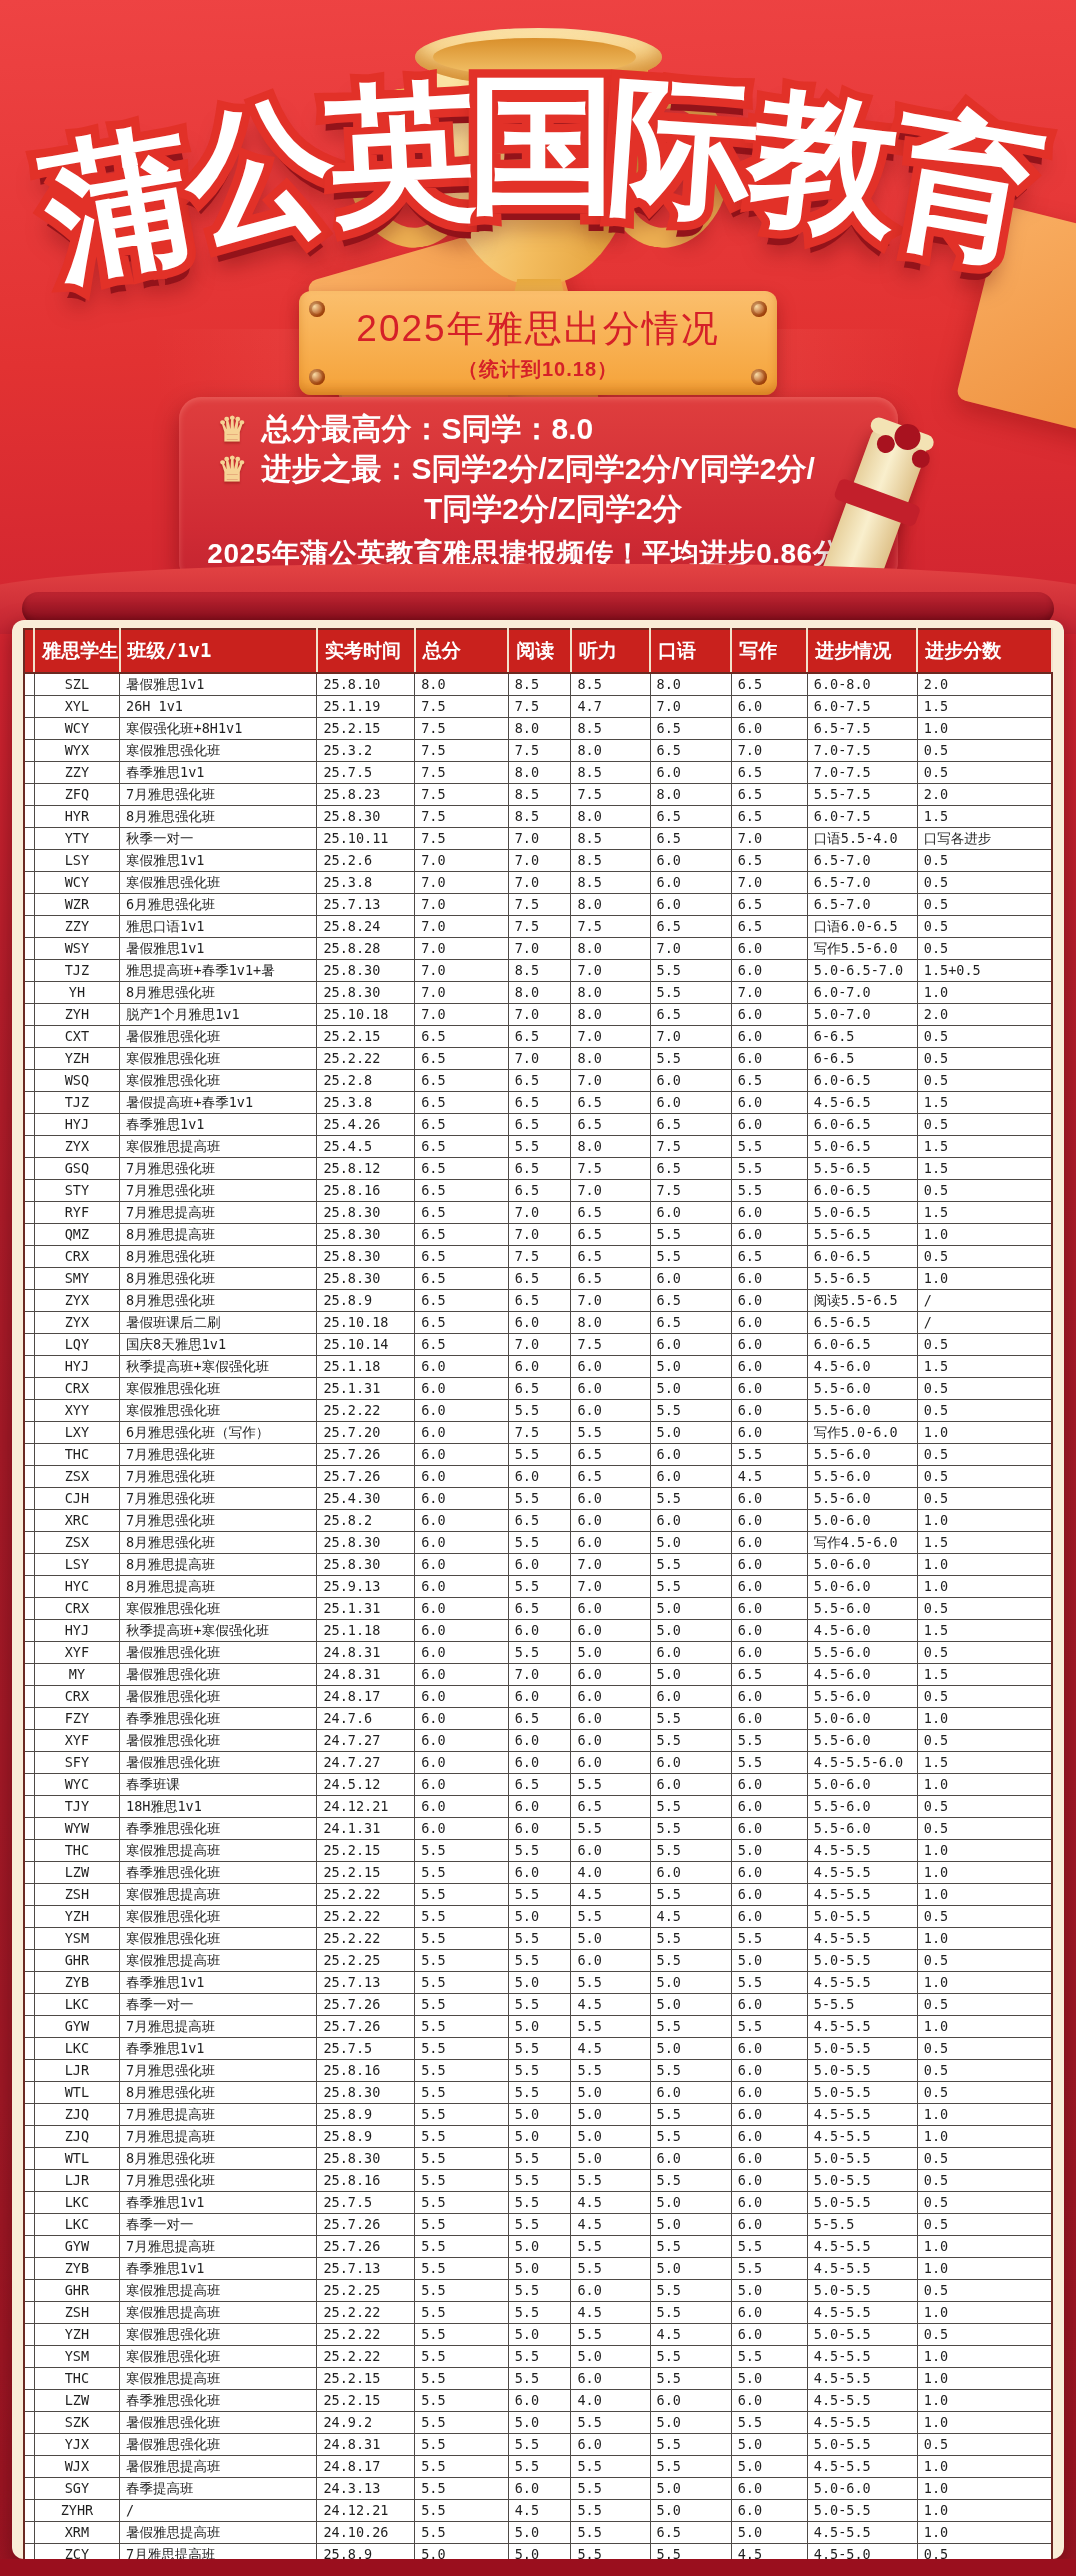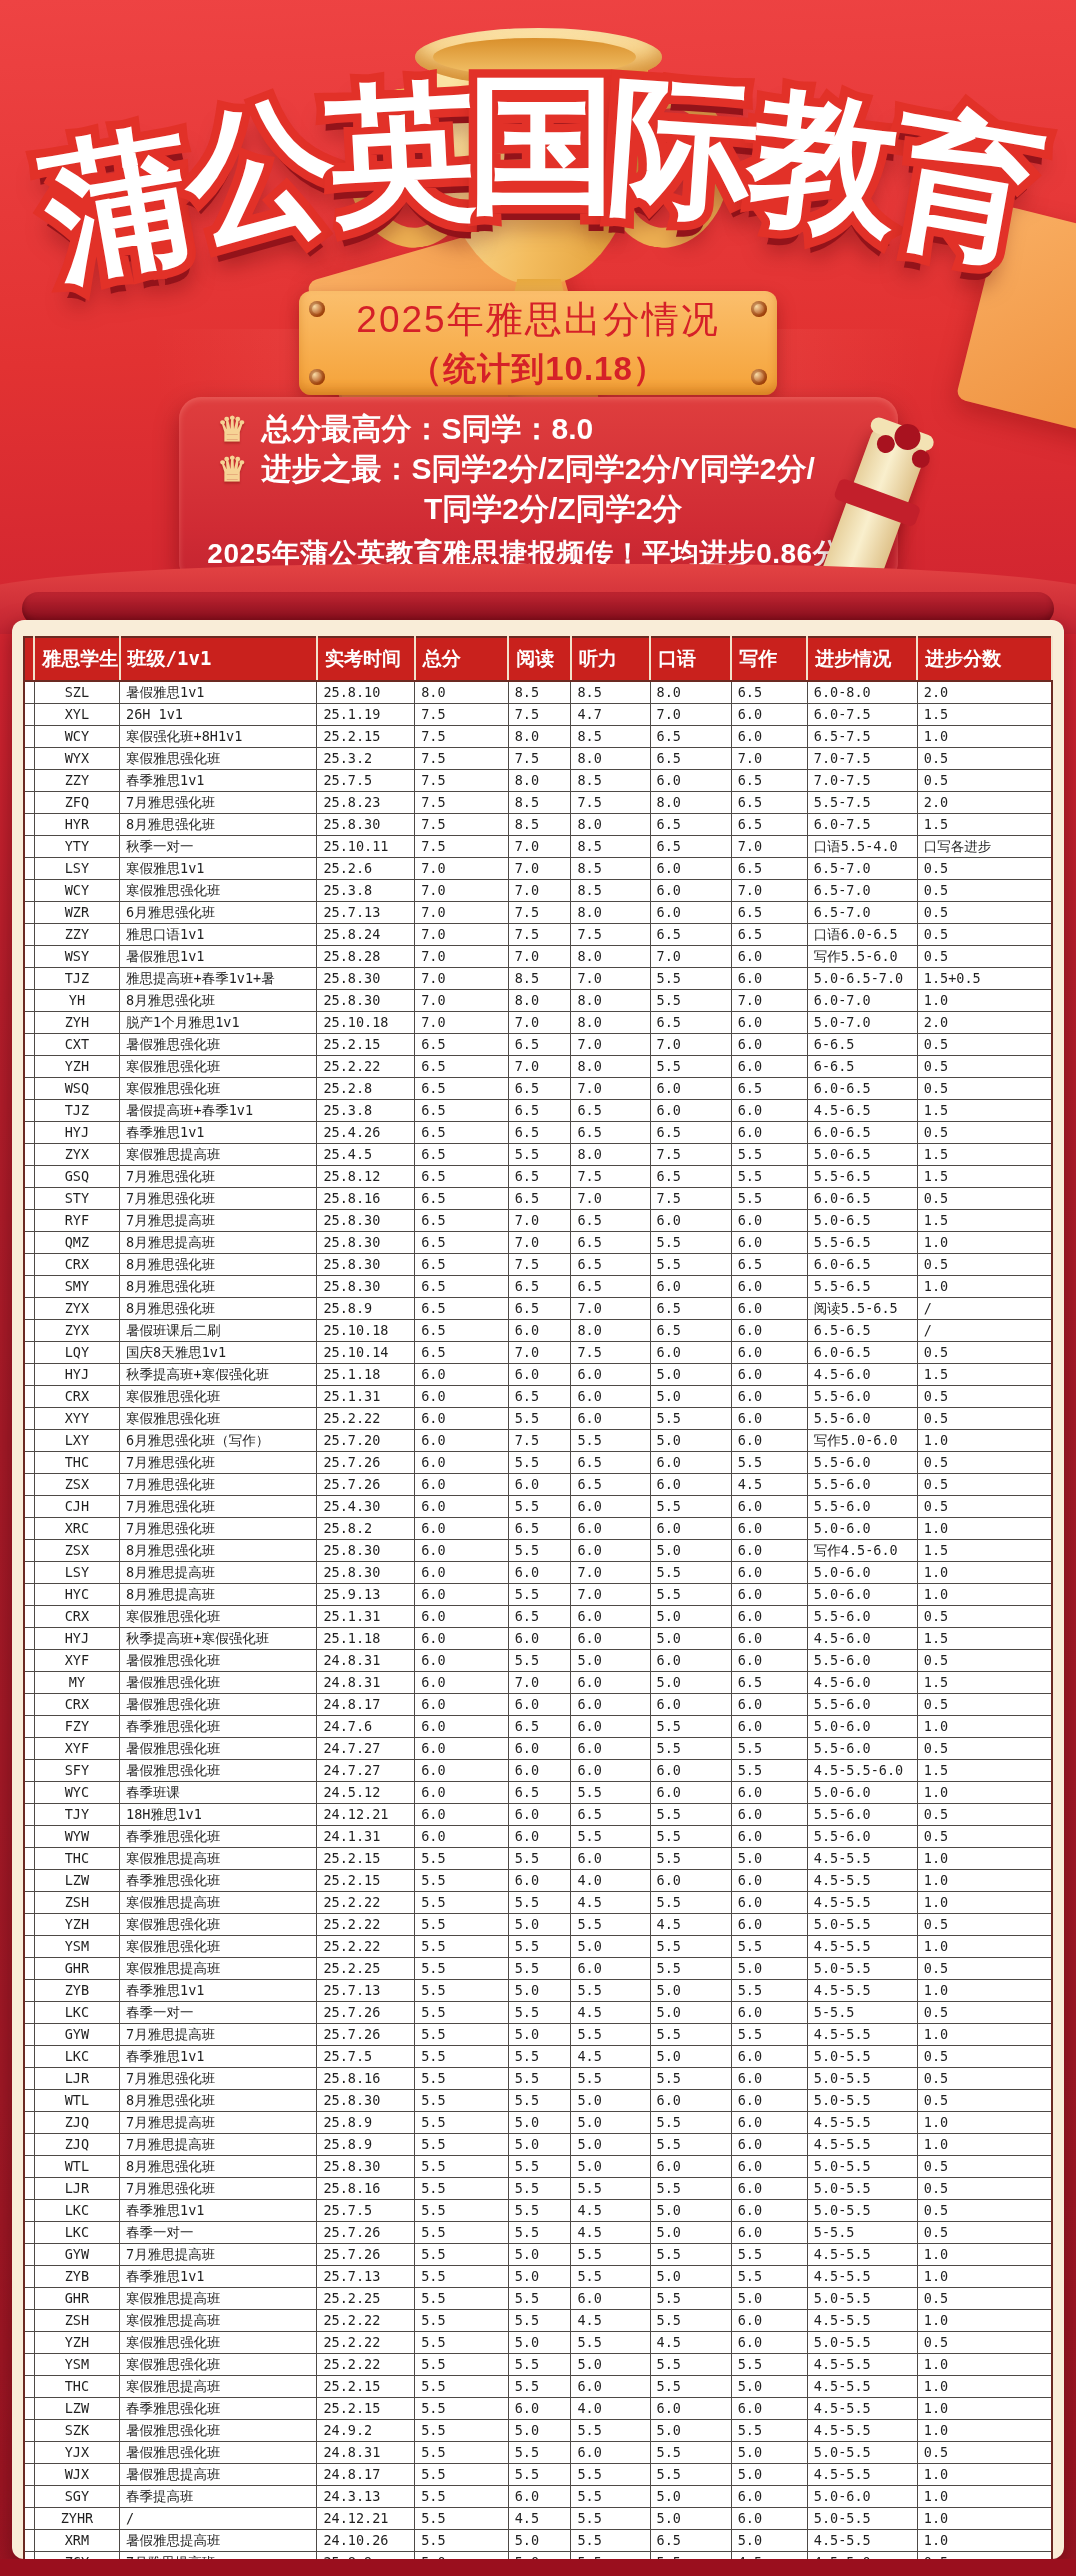--- a/index.html
+++ b/index.html
@@ -48,21 +48,21 @@
   .ch4{transform:translateY(-8px) rotate(0deg);}
   .ch5{transform:translateY(-4px) rotate(4deg);}
   .ch6{transform:translateY(10px) rotate(7deg);}
   .ch7{transform:translateY(34px) rotate(10deg);}
 
   
   .banner{position:absolute;left:299px;top:291px;width:478px;height:104px;border-radius:12px;
     background:linear-gradient(180deg,#fbbf6d,#f5a238);box-shadow:0 8px 18px rgba(110,10,10,.4), inset 0 -6px 10px rgba(200,110,20,.45);
     display:flex;flex-direction:column;align-items:center;justify-content:center;}
   .banner-line1{font-size:37px;font-weight:400;color:#d52028;letter-spacing:2px;}
-  .banner-line2{font-size:33px;font-weight:900;color:#d52028;margin-top:2px;letter-spacing:1px;}
+  .banner-line2{font-size:20px;font-weight:900;color:#d52028;margin-top:2px;letter-spacing:1px;}
   .screw{position:absolute;width:16px;height:16px;border-radius:50%;background:radial-gradient(circle at 35% 35%,#f9dca6,#a8430c 70%);box-shadow:inset 0 0 0 3px rgba(140,60,10,.35);}
   .screw-tl{left:10px;top:10px;}  .screw-tr{right:10px;top:10px;}
   .screw-bl{left:10px;bottom:10px;} .screw-br{right:10px;bottom:10px;}
 
   
   .summary{position:absolute;left:179px;top:397px;width:719px;height:187px;border-radius:22px;
     background:linear-gradient(180deg,#df3e3e 0%,#d02b34 70%,#c32430 100%);
     box-shadow:0 10px 24px rgba(90,5,12,.45), inset 0 2px 6px rgba(255,160,150,.35);
     color:#fff;padding:12px 0 0 38px;box-sizing:border-box;}
   .sum-row{display:flex;align-items:flex-start;font-size:30px;font-weight:800;line-height:40px;}
@@ -80,21 +80,21 @@
     box-shadow:-18px 14px 0 -4px #a8121f, 20px 16px 0 -4px #a8121f;}
 
   
   .stage-band{position:absolute;left:-40px;top:564px;width:1156px;height:70px;border-radius:50% 50% 0 0/46px;
     background:linear-gradient(180deg,#e34343,#c32331);}
   .stage-rod{position:absolute;left:22px;top:592px;width:1032px;height:33px;border-radius:17px;
     background:linear-gradient(180deg,#c02531,#8e1120 80%);box-shadow:inset 0 -4px 6px rgba(60,0,8,.4);}
 
   
   .table-panel{position:absolute;left:12px;top:620px;width:1052px;height:1939px;box-sizing:border-box;
-    background:#f9edd8;border-radius:12px;padding:16px 11px;box-shadow:0 6px 20px rgba(70,5,10,.5);}
+    background:#f9edd8;border-radius:12px;padding:8px 11px;box-shadow:0 6px 20px rgba(70,5,10,.5);}
   table.scores{width:100%;height:100%;border-collapse:collapse;table-layout:fixed;
     font-family:"DejaVu Sans Mono",monospace;background:#ffffff;border:2px solid #6b2a22;}
   .scores th{background:#c9211d;color:#ffffff;font-size:19px;font-weight:800;height:42px;
     text-align:left;padding:0 0 0 7px;border-right:2px solid #f3e2cc;border-bottom:2px solid #6b2a22;white-space:nowrap;overflow:hidden;}
   .scores th:first-child{padding:0;}
   .scores td{height:21px;font-size:13.5px;color:#1f1f1f;line-height:1;padding:0 0 0 6px;
     border:1px solid #4e4a46;white-space:nowrap;overflow:hidden;background:rgba(255,255,255,.92);}
   .scores td.c-student{text-align:center;padding:0;}
   .scores col.w-stub{width:1.0%;}
   .scores col.w-student{width:8.3%;}

